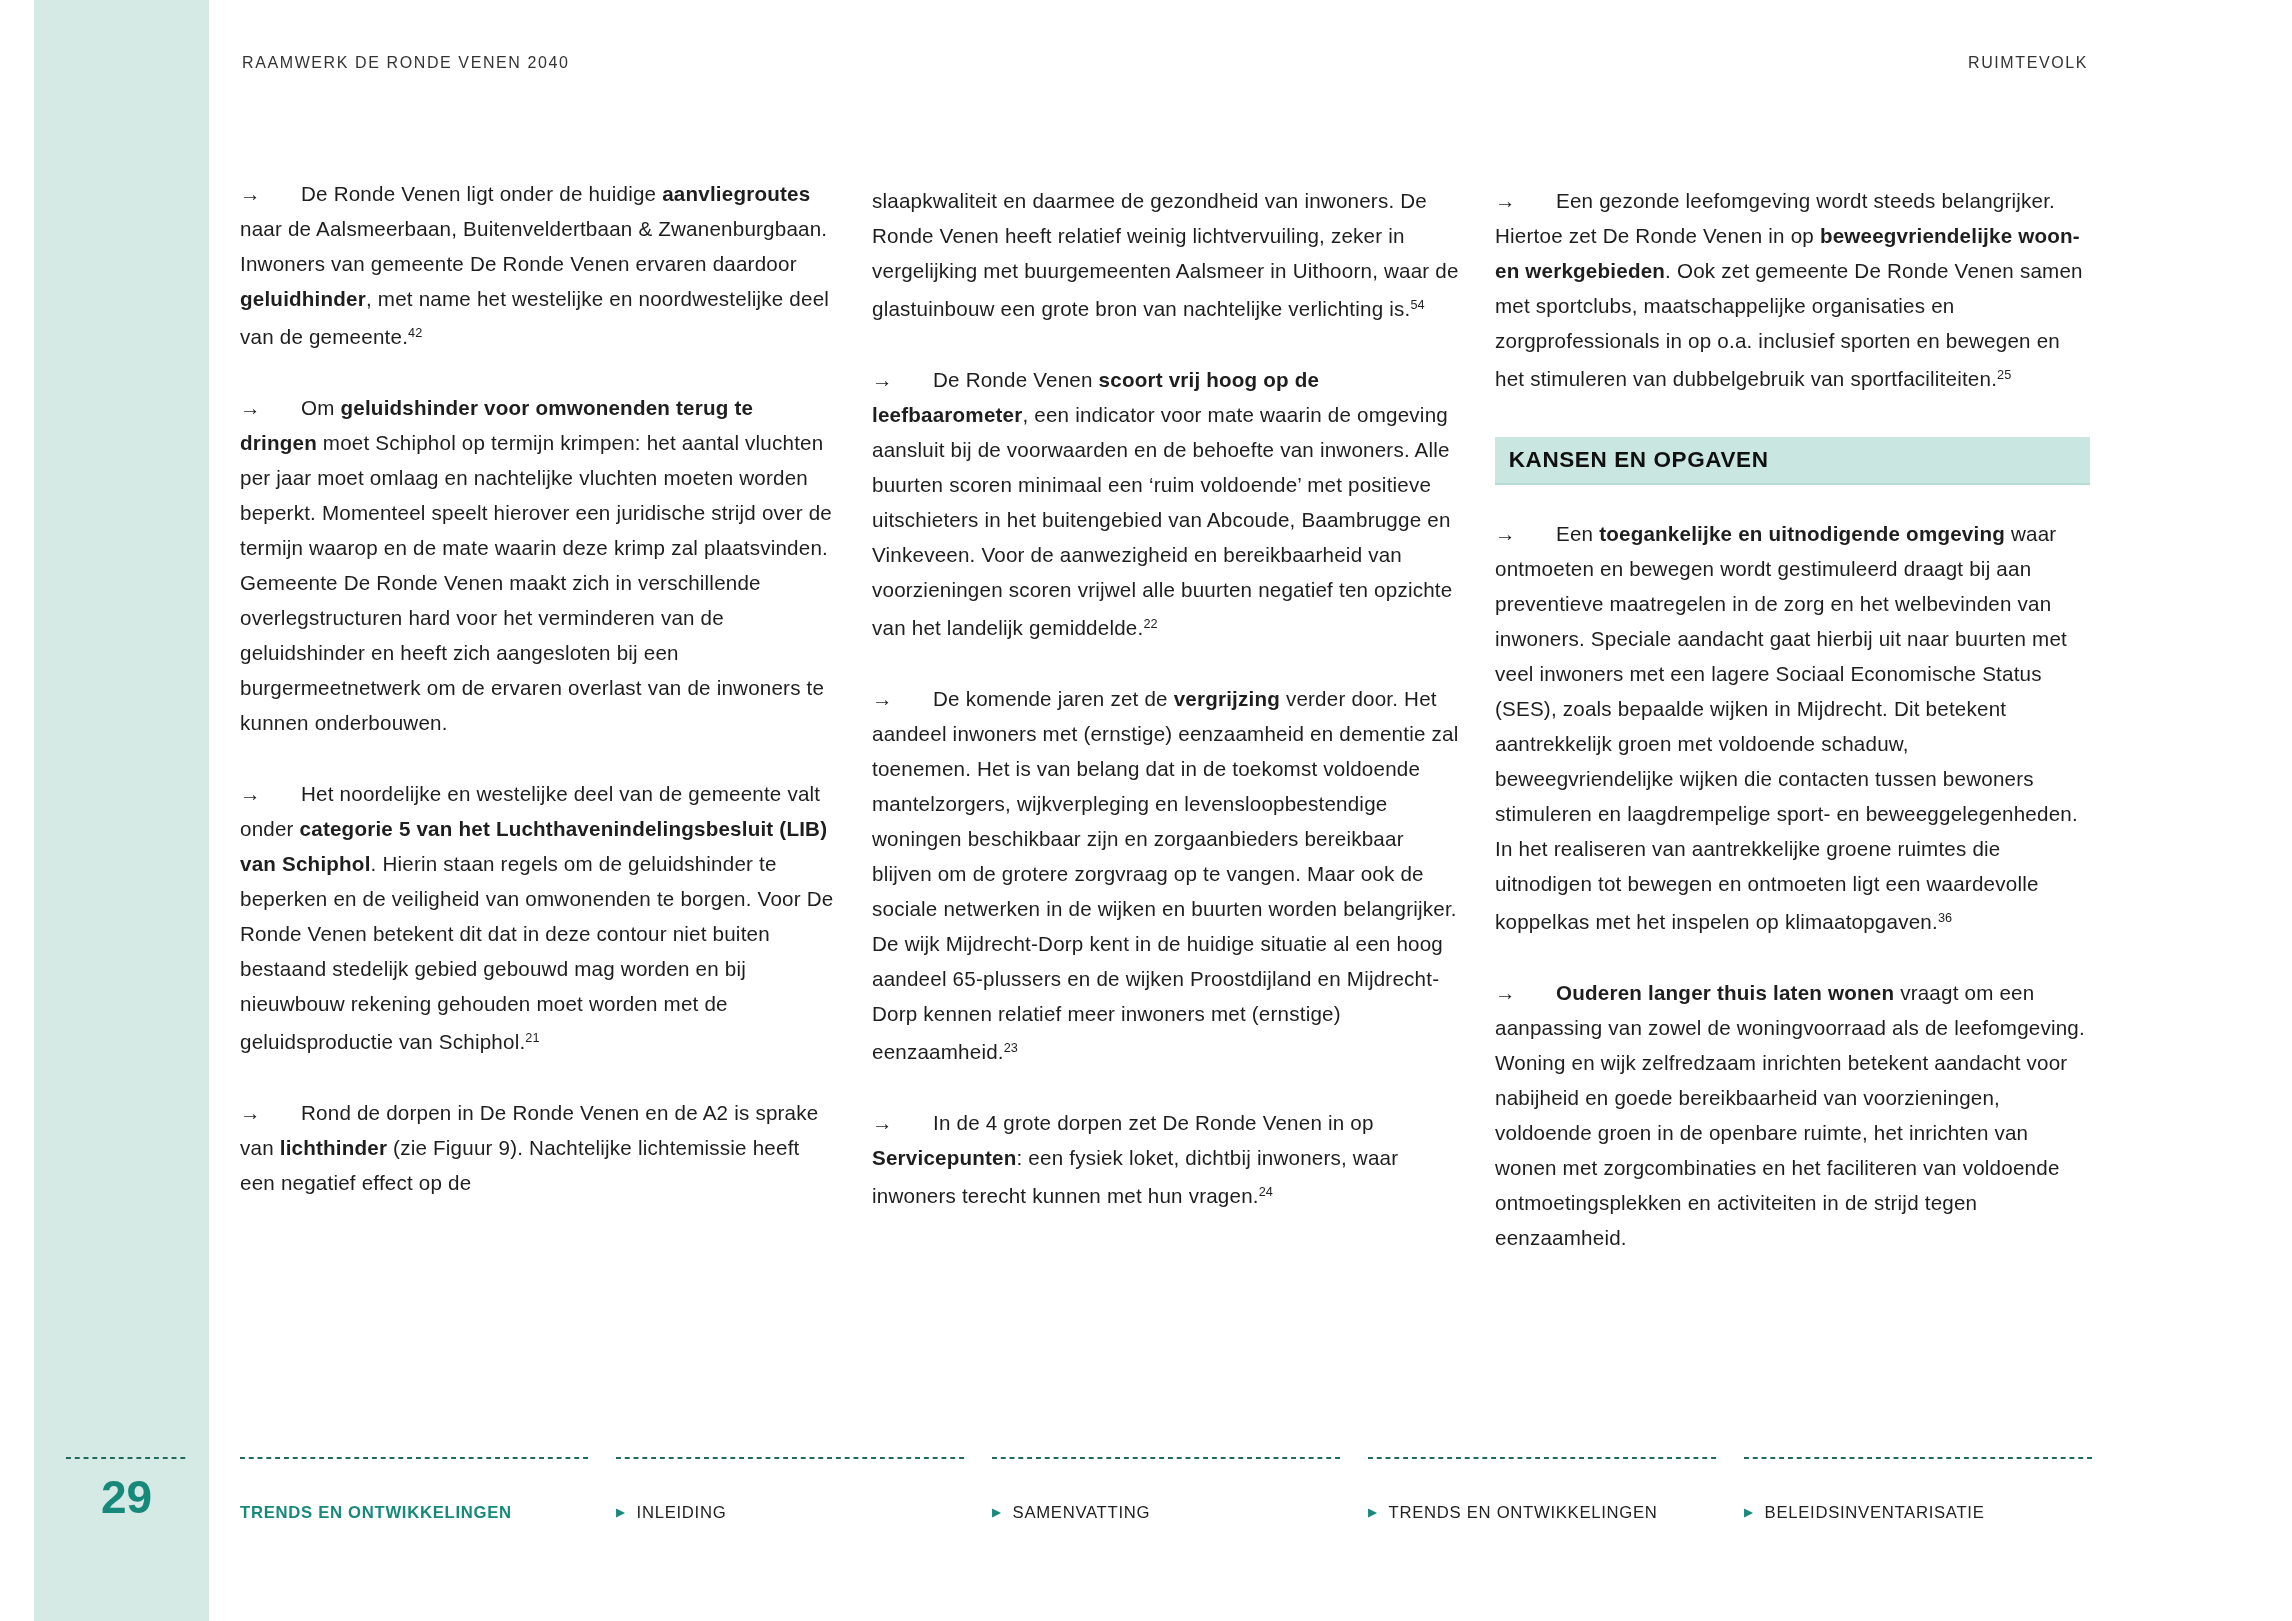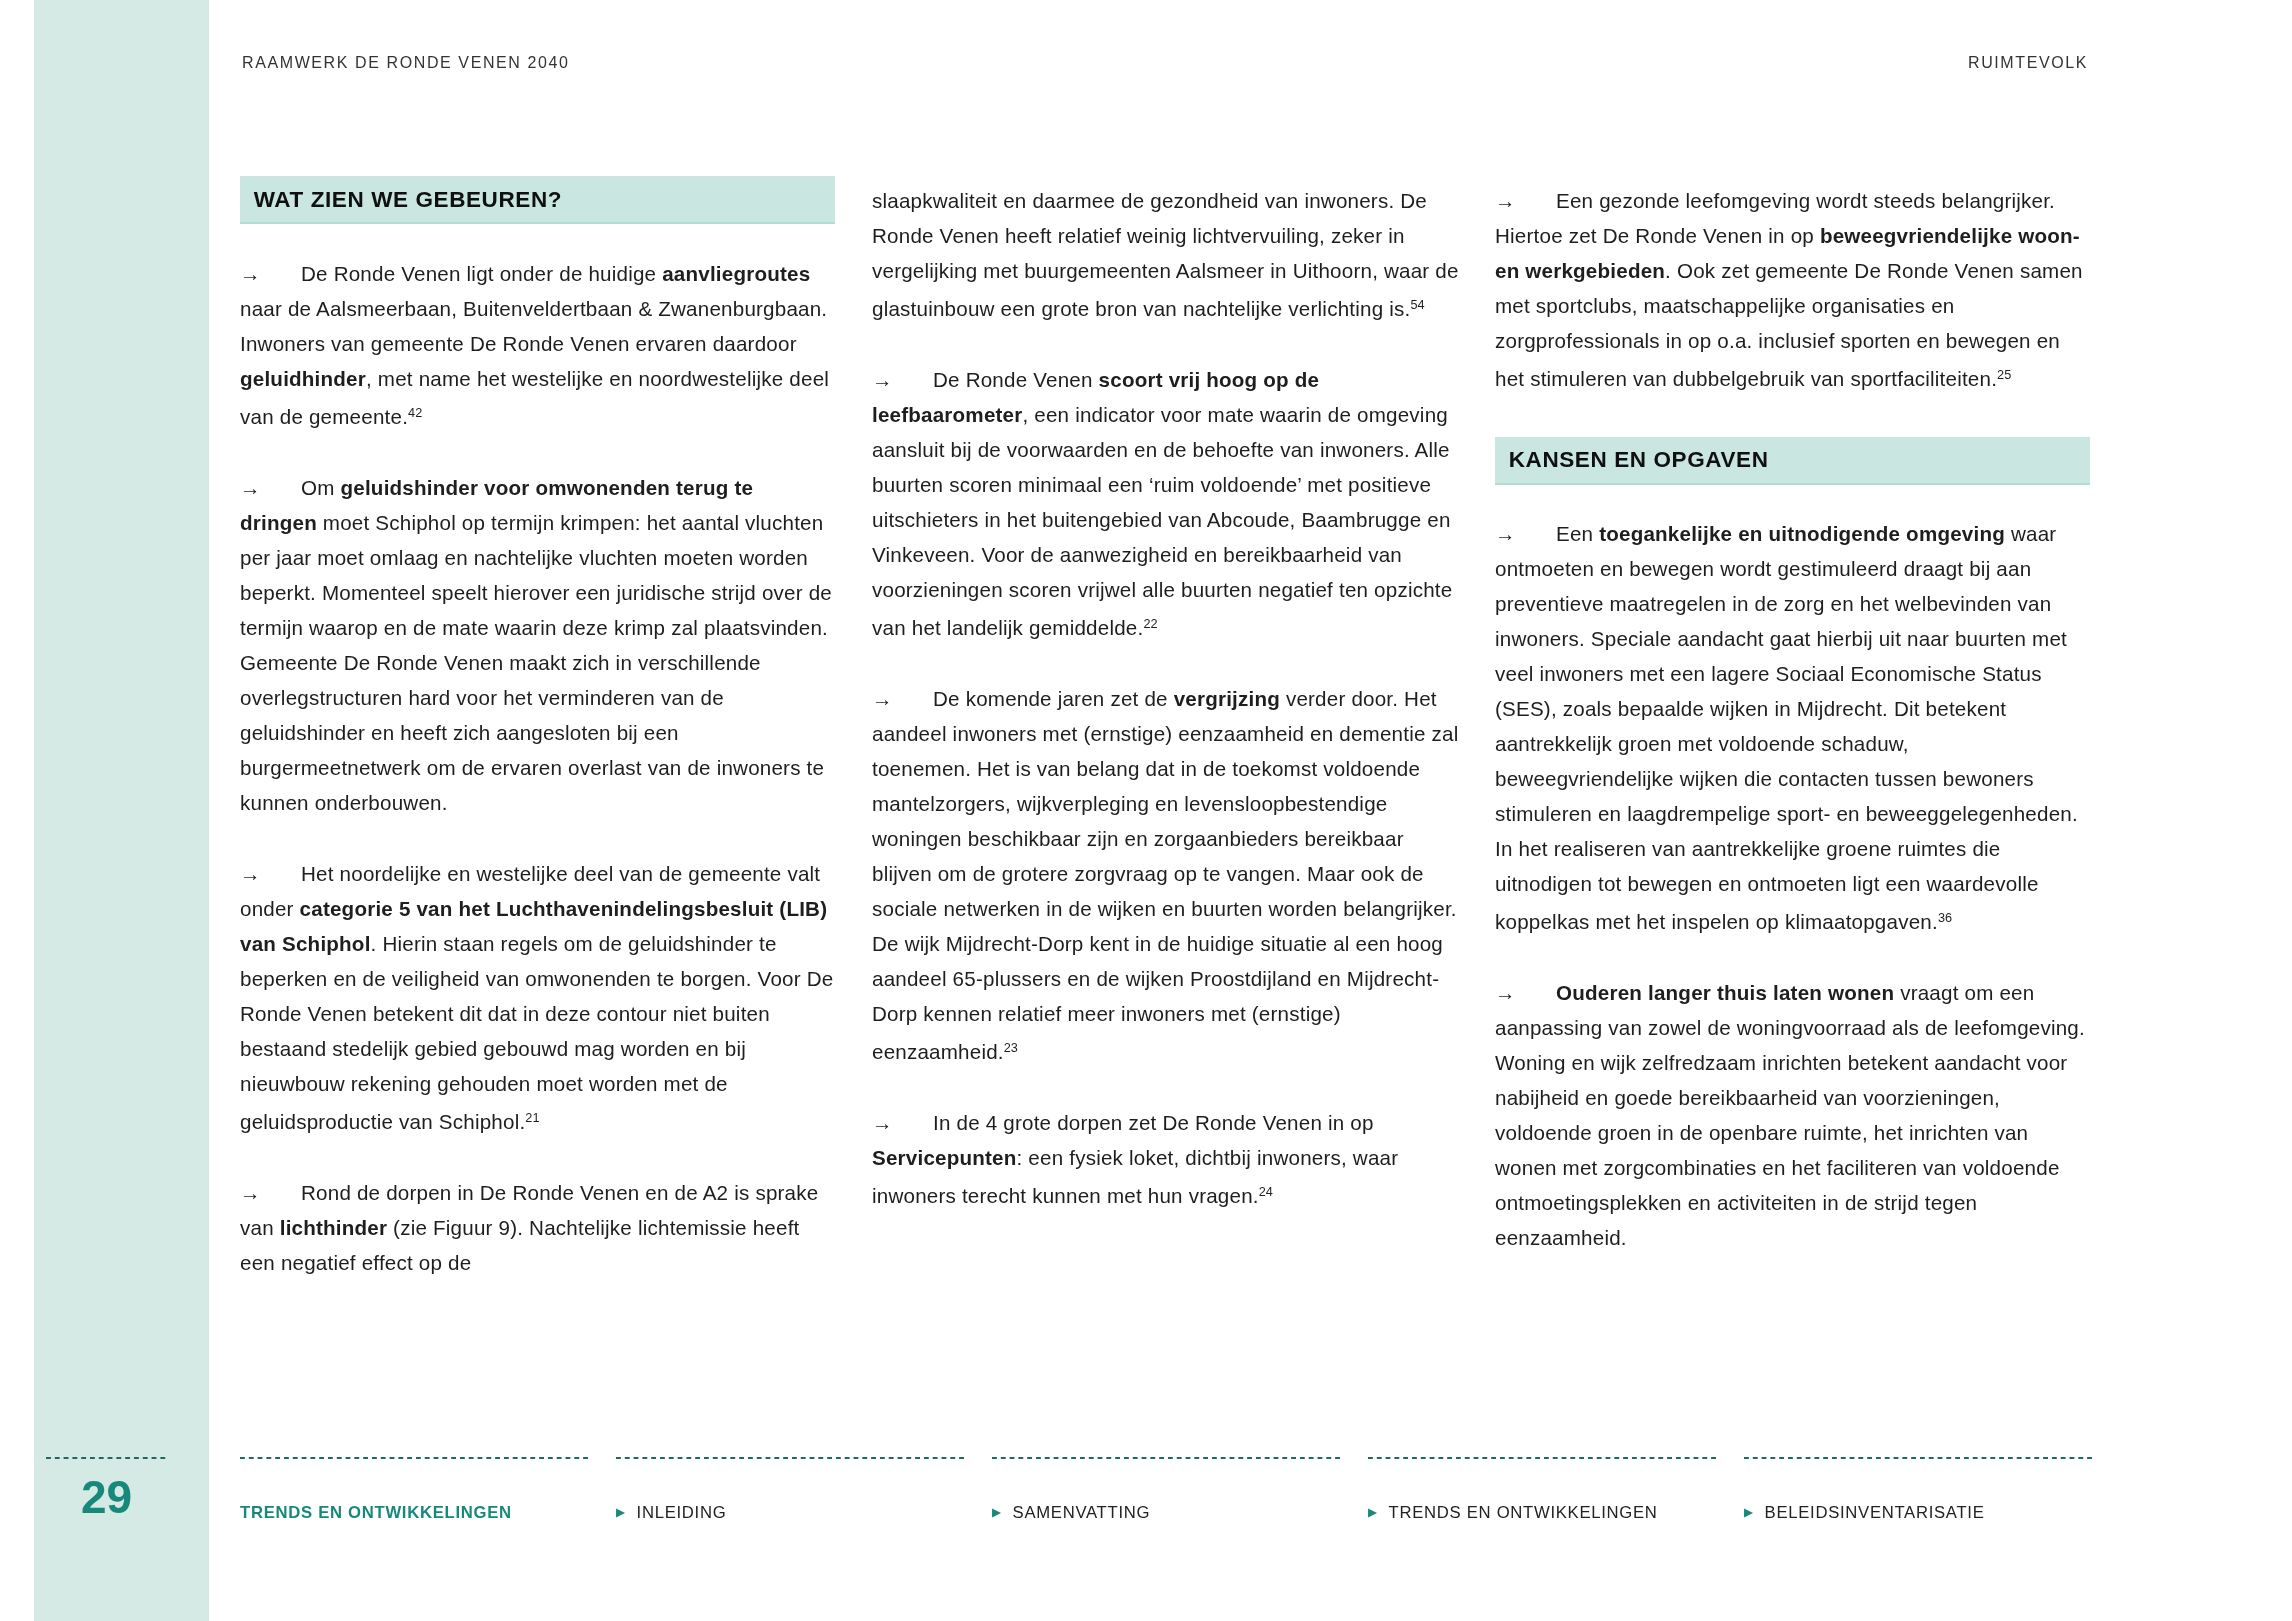--- a/index.html
+++ b/index.html
@@ -51,41 +51,38 @@
     display:flex; gap:28px;
   }
   .fcell { flex:1 1 0; }
   .flabel {
     margin-top:43px; font-size:16.7px; letter-spacing:0.7px; color:#222222;
     white-space:nowrap;
   }
   .flabel.active { color:#17897b; font-weight:700; }
   .tri { color:#17897b; font-size:11.8px; margin-right:10.8px; vertical-align:2px; }
 
-  .pagenum-block { position:absolute; left:26px; top:1457px; width:161px; }
+  .pagenum-block { position:absolute; left:46px; top:1457px; width:161px; }
   .pagenum-block .dash { width:122px; margin:0 auto; }
   .pagenum {
     margin-top:11.8px; text-align:center;
     font-size:46px; line-height:1.1; font-weight:700; color:#17897b;
   }
 </style>
 </head>
 <body>
 
 <div class="page">
 
   <div class="sidebar"></div>
 
   <div class="hdr hdr-left">RAAMWERK DE RONDE VENEN 2040</div>
   <div class="hdr hdr-right">RUIMTEVOLK</div>
 
   <div class="col col1">
-    <div class="section-heading">
-      <span>WAT ZIEN WE GEBEUREN?</span>
-    </div>
     <div class="para"><span class="lead">→</span><span>De Ronde Venen ligt onder de huidige </span><b>aanvliegroutes</b><span> naar de Aalsmeerbaan, Buitenveldertbaan &amp; Zwanenburgbaan. Inwoners van gemeente De Ronde Venen ervaren daardoor </span><b>geluidhinder</b><span>, met name het westelijke en noordwestelijke deel van de gemeente.</span><span class="sup">42</span></div>
     <div class="para"><span class="lead">→</span><span>Om </span><b>geluidshinder voor omwonenden terug te dringen</b><span> moet Schiphol op termijn krimpen: het aantal vluchten per jaar moet omlaag en nachtelijke vluchten moeten worden beperkt. Momenteel speelt hierover een juridische strijd over de termijn waarop en de mate waarin deze krimp zal plaatsvinden. Gemeente De Ronde Venen maakt zich in verschillende overlegstructuren hard voor het verminderen van de geluidshinder en heeft zich aangesloten bij een burgermeetnetwerk om de ervaren overlast van de inwoners te kunnen onderbouwen.</span></div>
     <div class="para"><span class="lead">→</span><span>Het noordelijke en westelijke deel van de gemeente valt onder </span><b>categorie 5 van het Luchthavenindelingsbesluit (LIB) van Schiphol</b><span>. Hierin staan regels om de geluidshinder te beperken en de veiligheid van omwonenden te borgen. Voor De Ronde Venen betekent dit dat in deze contour niet buiten bestaand stedelijk gebied gebouwd mag worden en bij nieuwbouw rekening gehouden moet worden met de geluidsproductie van Schiphol.</span><span class="sup">21</span></div>
     <div class="para"><span class="lead">→</span><span>Rond de dorpen in De Ronde Venen en de A2 is sprake van </span><b>lichthinder</b><span> (zie Figuur 9). Nachtelijke lichtemissie heeft een negatief effect op de</span></div>
   </div>
 
   <div class="col col2">
     <div class="para"><span>slaapkwaliteit en daarmee de gezondheid van inwoners. De Ronde Venen heeft relatief weinig lichtvervuiling, zeker in vergelijking met buurgemeenten Aalsmeer in Uithoorn, waar de glastuinbouw een grote bron van nachtelijke verlichting is.</span><span class="sup">54</span></div>
     <div class="para"><span class="lead">→</span><span>De Ronde Venen </span><b>scoort vrij hoog op de leefbaarometer</b><span>, een indicator voor mate waarin de omgeving aansluit bij de voorwaarden en de behoefte van inwoners. Alle buurten scoren minimaal een ‘ruim voldoende’ met positieve uitschieters in het buitengebied van Abcoude, Baambrugge en Vinkeveen. Voor de aanwezigheid en bereikbaarheid van voorzieningen scoren vrijwel alle buurten negatief ten opzichte van het landelijk gemiddelde.</span><span class="sup">22</span></div>
     <div class="para"><span class="lead">→</span><span>De komende jaren zet de </span><b>vergrijzing</b><span> verder door. Het aandeel inwoners met (ernstige) eenzaamheid en dementie zal toenemen. Het is van belang dat in de toekomst voldoende mantelzorgers, wijkverpleging en levensloopbestendige woningen beschikbaar zijn en zorgaanbieders bereikbaar blijven om de grotere zorgvraag op te vangen. Maar ook de sociale netwerken in de wijken en buurten worden belangrijker. De wijk Mijdrecht-Dorp kent in de huidige situatie al een hoog aandeel 65-plussers en de wijken Proostdijland en Mijdrecht-Dorp kennen relatief meer inwoners met (ernstige) eenzaamheid.</span><span class="sup">23</span></div>

